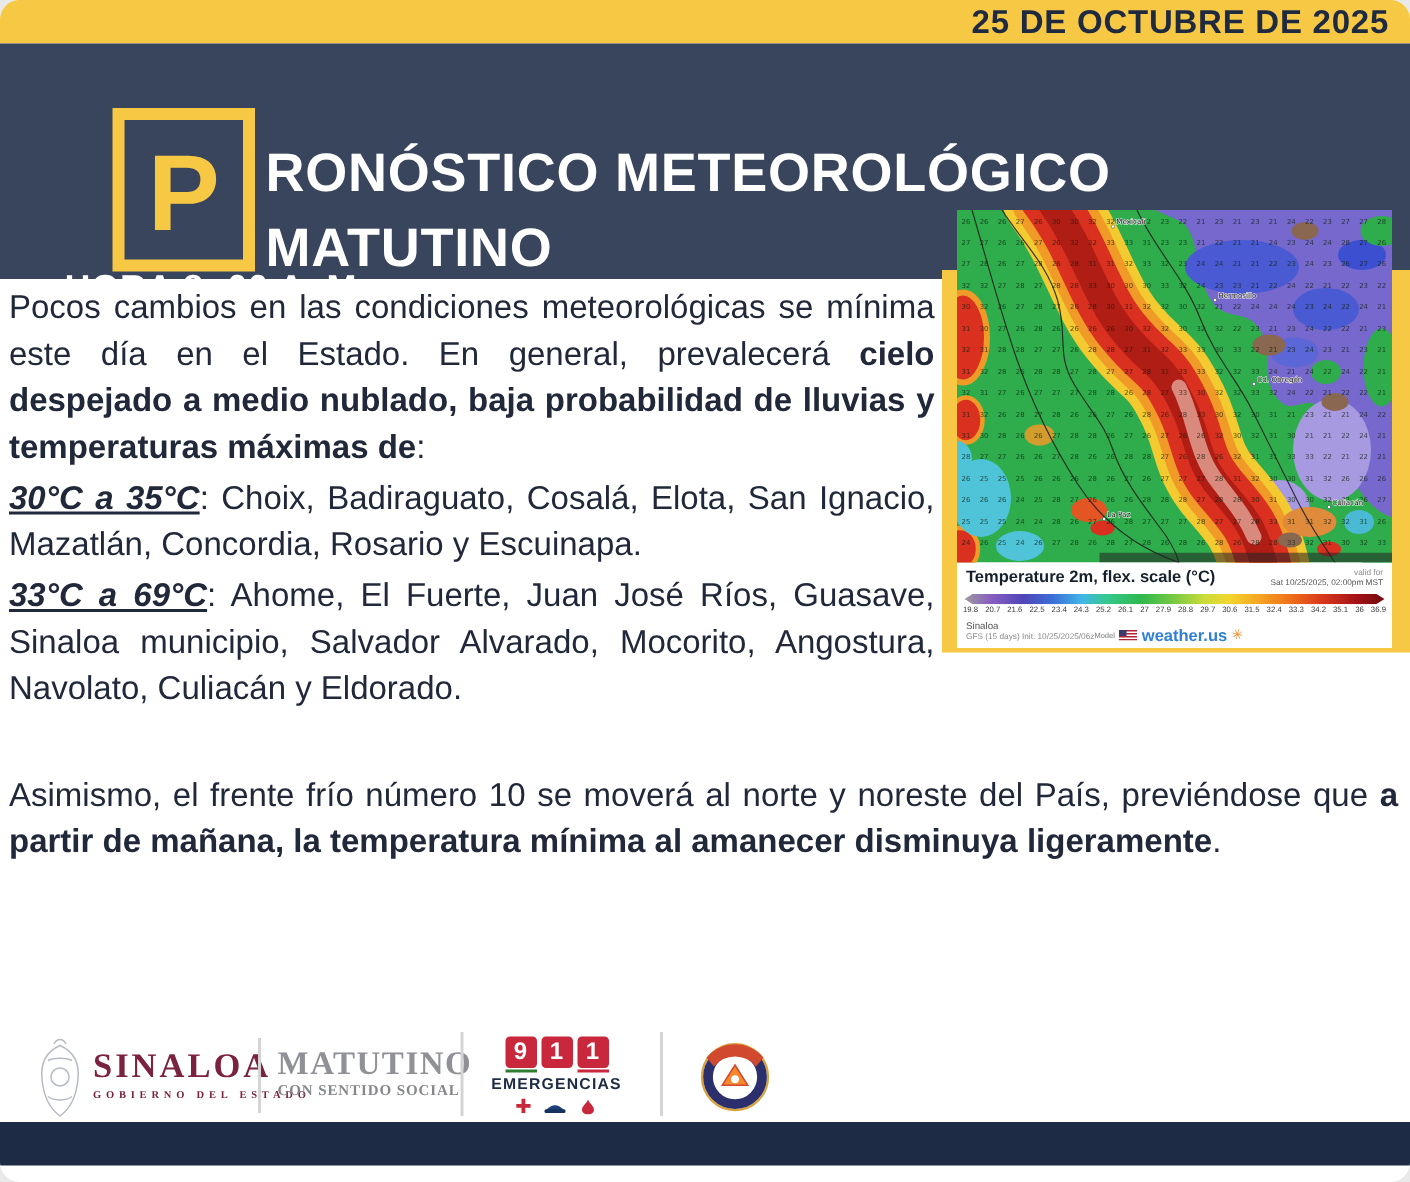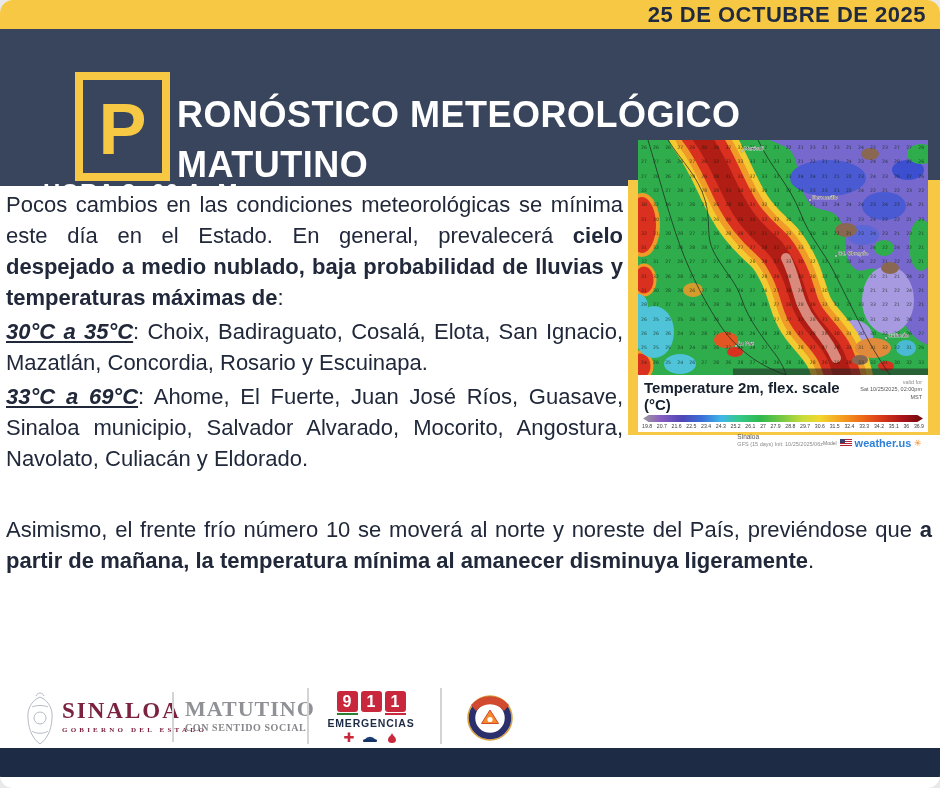--- a/index.html
+++ b/index.html
@@ -32,30 +32,30 @@
   
   .map-frame{position:absolute;left:628px;top:180px;width:312px;height:255px;background:#F6C844;}
   .map-content{position:absolute;left:638px;top:140px;width:290px;height:292px;background:#ffffff;}
   .map-svg{display:block;width:290px;height:235px;}
   #grid-numbers text{font-size:4.6px;fill:rgba(14,30,12,0.72);text-anchor:middle;
                      font-family:"DejaVu Sans",sans-serif;}
   #map-cities text{font-size:4.8px;fill:#101010;paint-order:stroke;stroke:#ffffff;stroke-width:0.6px;
                    font-family:"DejaVu Sans",sans-serif;}
   .map-legend{height:57px;box-sizing:border-box;}
   .legend-top{display:flex;justify-content:space-between;align-items:flex-start;padding:4px 6px 1px 6px;}
-  .legend-title{font-weight:bold;font-size:15px;color:#16202C;}
+  .legend-title{font-weight:bold;font-size:11px;color:#16202C;}
   .legend-valid{text-align:right;font-size:5.5px;color:#8a8a8a;line-height:1.35;}
   .legend-valid .vd{color:#555;}
   .scale-bar{height:7px;margin:1px 5px 1px 5px;
     clip-path:polygon(0 50%,2% 0,98% 0,100% 50%,98% 100%,2% 100%);
     background:linear-gradient(to right,#9c9c9c 0%,#8b5fc0 6%,#4f46b8 14%,#3a6fd8 21%,#41b6e8 28%,
       #35c98c 34%,#2eb84d 42%,#7ac943 50%,#c8dc3a 57%,#f2d72e 63%,#f5a623 70%,#ef6c1a 78%,
       #d93a1c 85%,#a81318 93%,#6e0a0e 100%);}
   .scale-ticks{display:flex;justify-content:space-between;font-size:5.2px;color:#3a3a3a;padding:0 4px;}
-  .legend-bottom{display:flex;justify-content:flex-end;align-items:flex-end;padding:3px 6px 0 6px;}
+  .legend-bottom{display:flex;justify-content:flex-start;align-items:flex-end;padding:3px 6px 0 6px;}
   .legend-left{font-size:5.5px;color:#8a8a8a;line-height:1.4;}
   .legend-region{font-size:6.5px;color:#555;}
   .legend-right{display:flex;align-items:center;gap:3px;}
   .model-label{font-size:5px;color:#777;}
   .brand{font-size:11px;font-weight:bold;color:#2f80d6;}
   .brand-star{color:#f08a24;font-size:9px;transform:rotate(15deg);display:inline-block;}
 
   
   .footer{position:absolute;left:0;top:686px;width:940px;height:62px;background:#ffffff;}
   .crest{position:absolute;left:22px;top:3px;}

